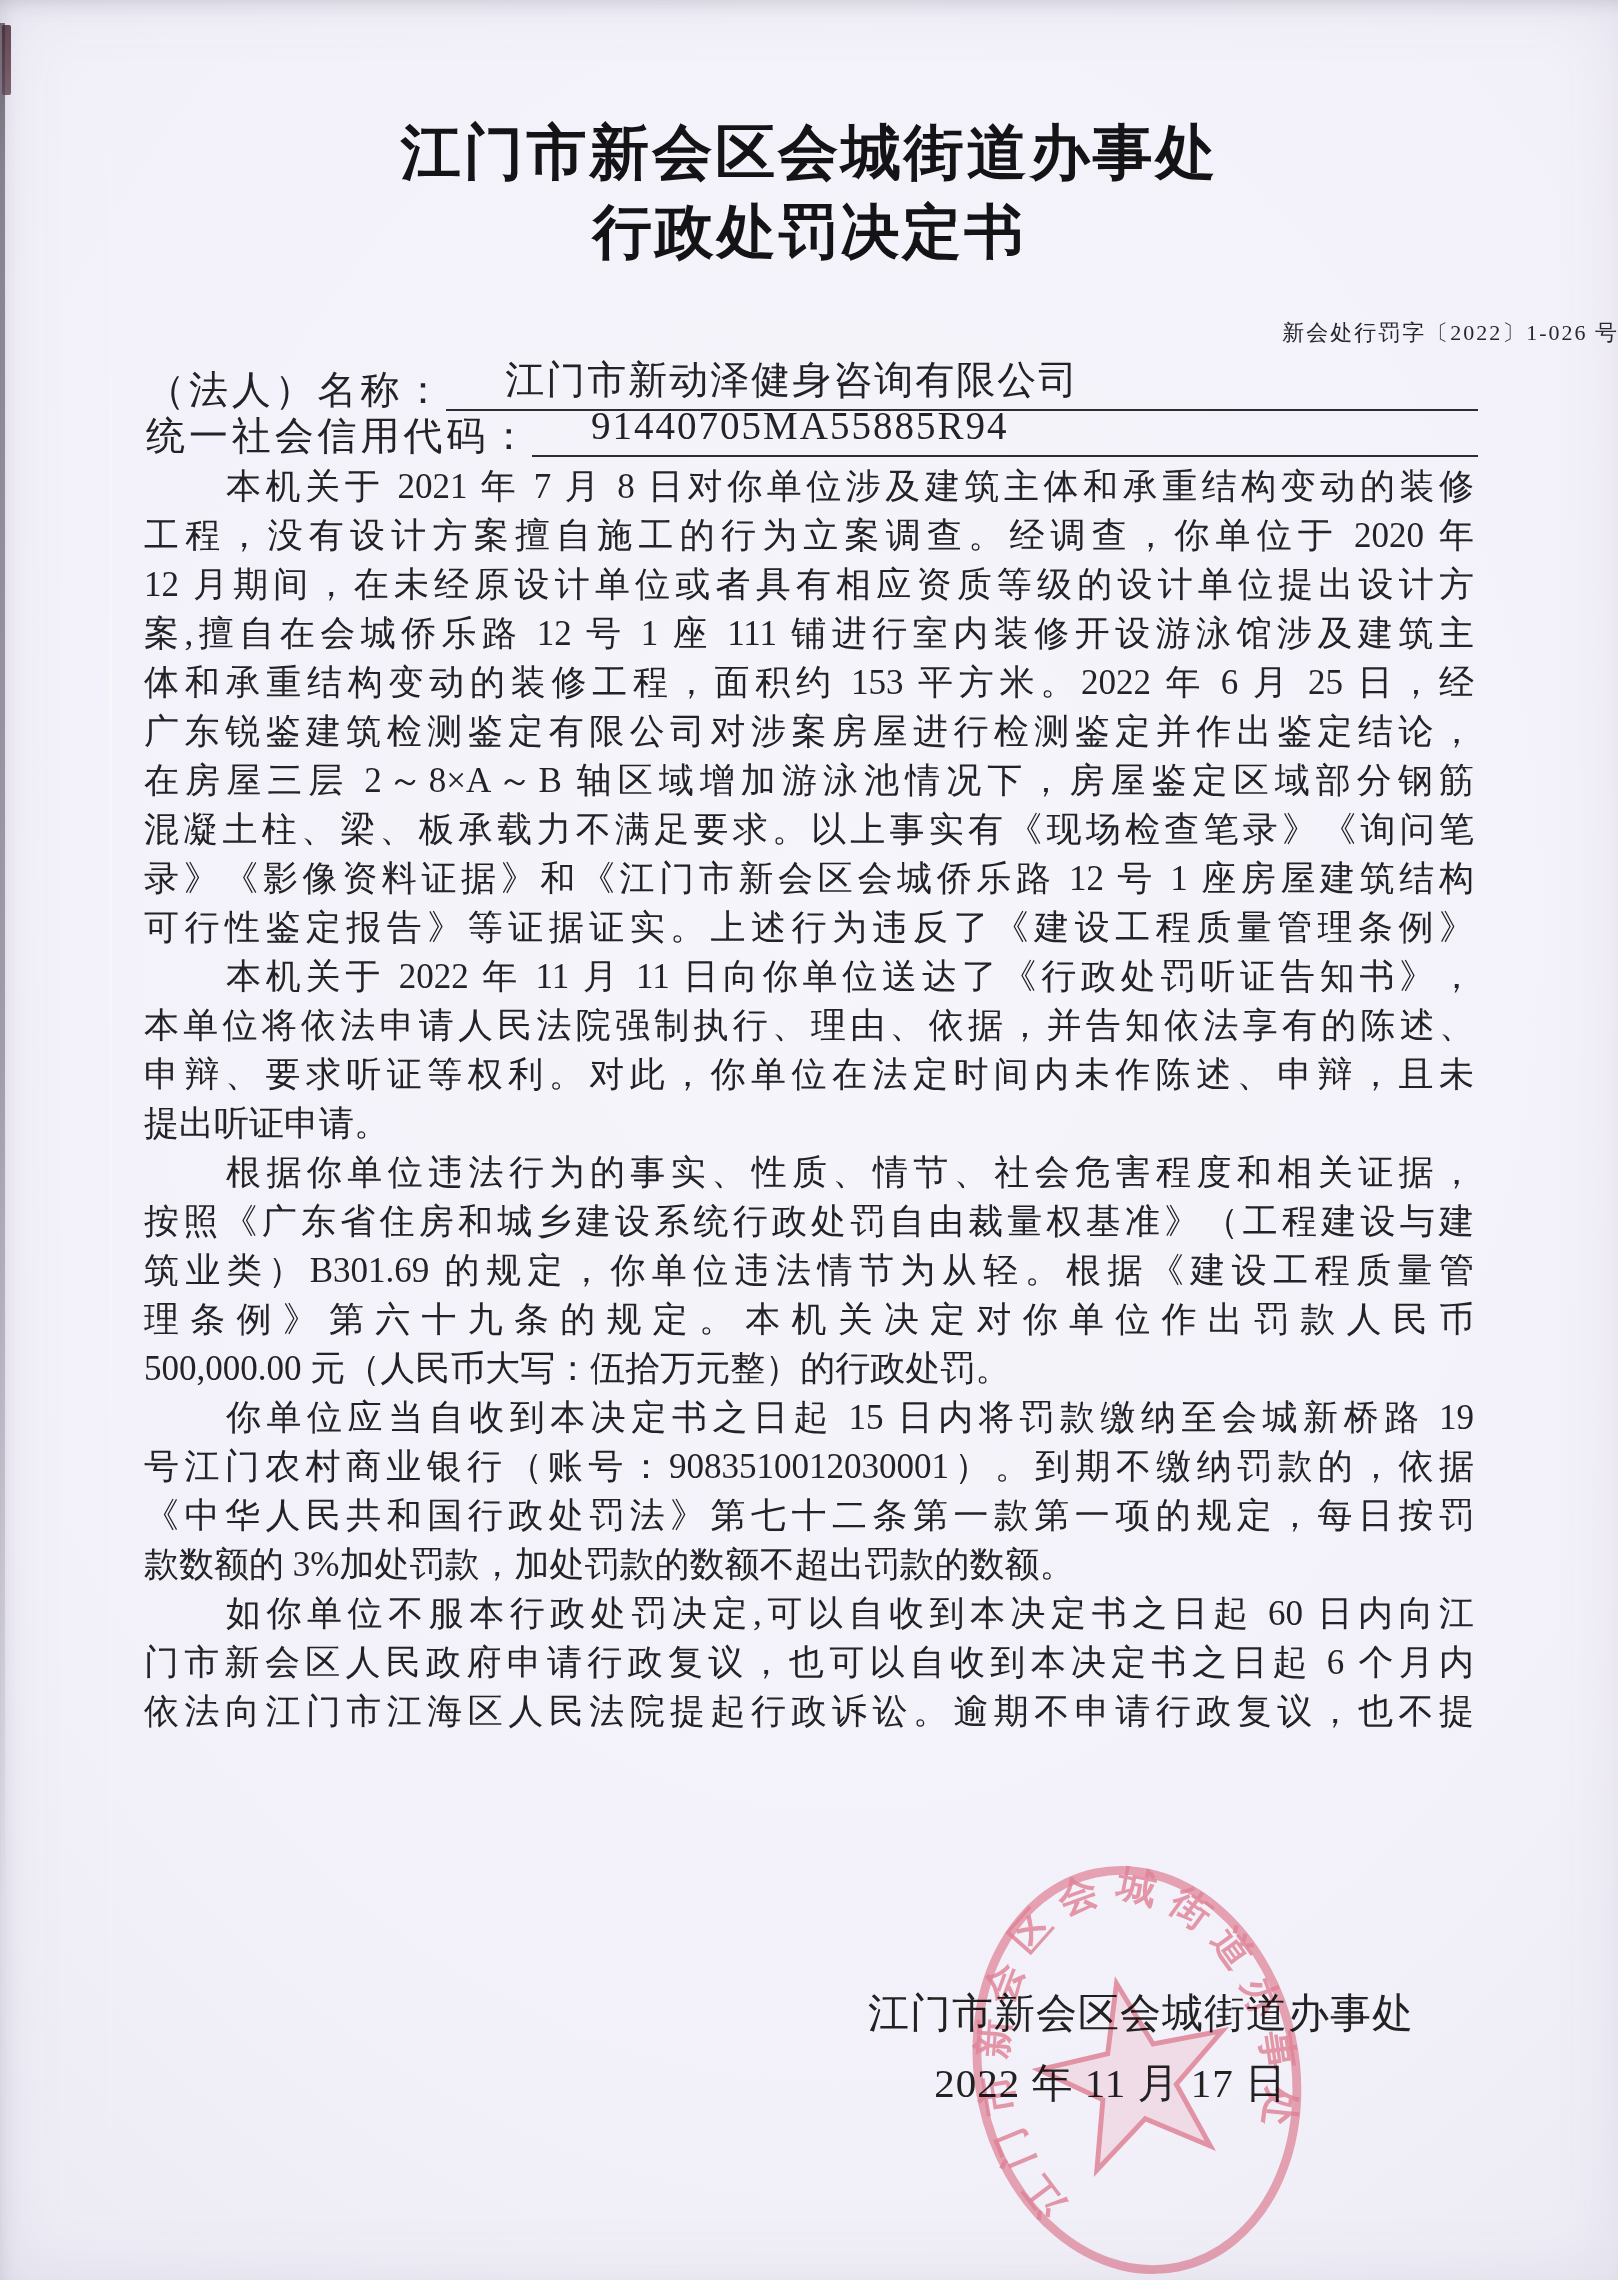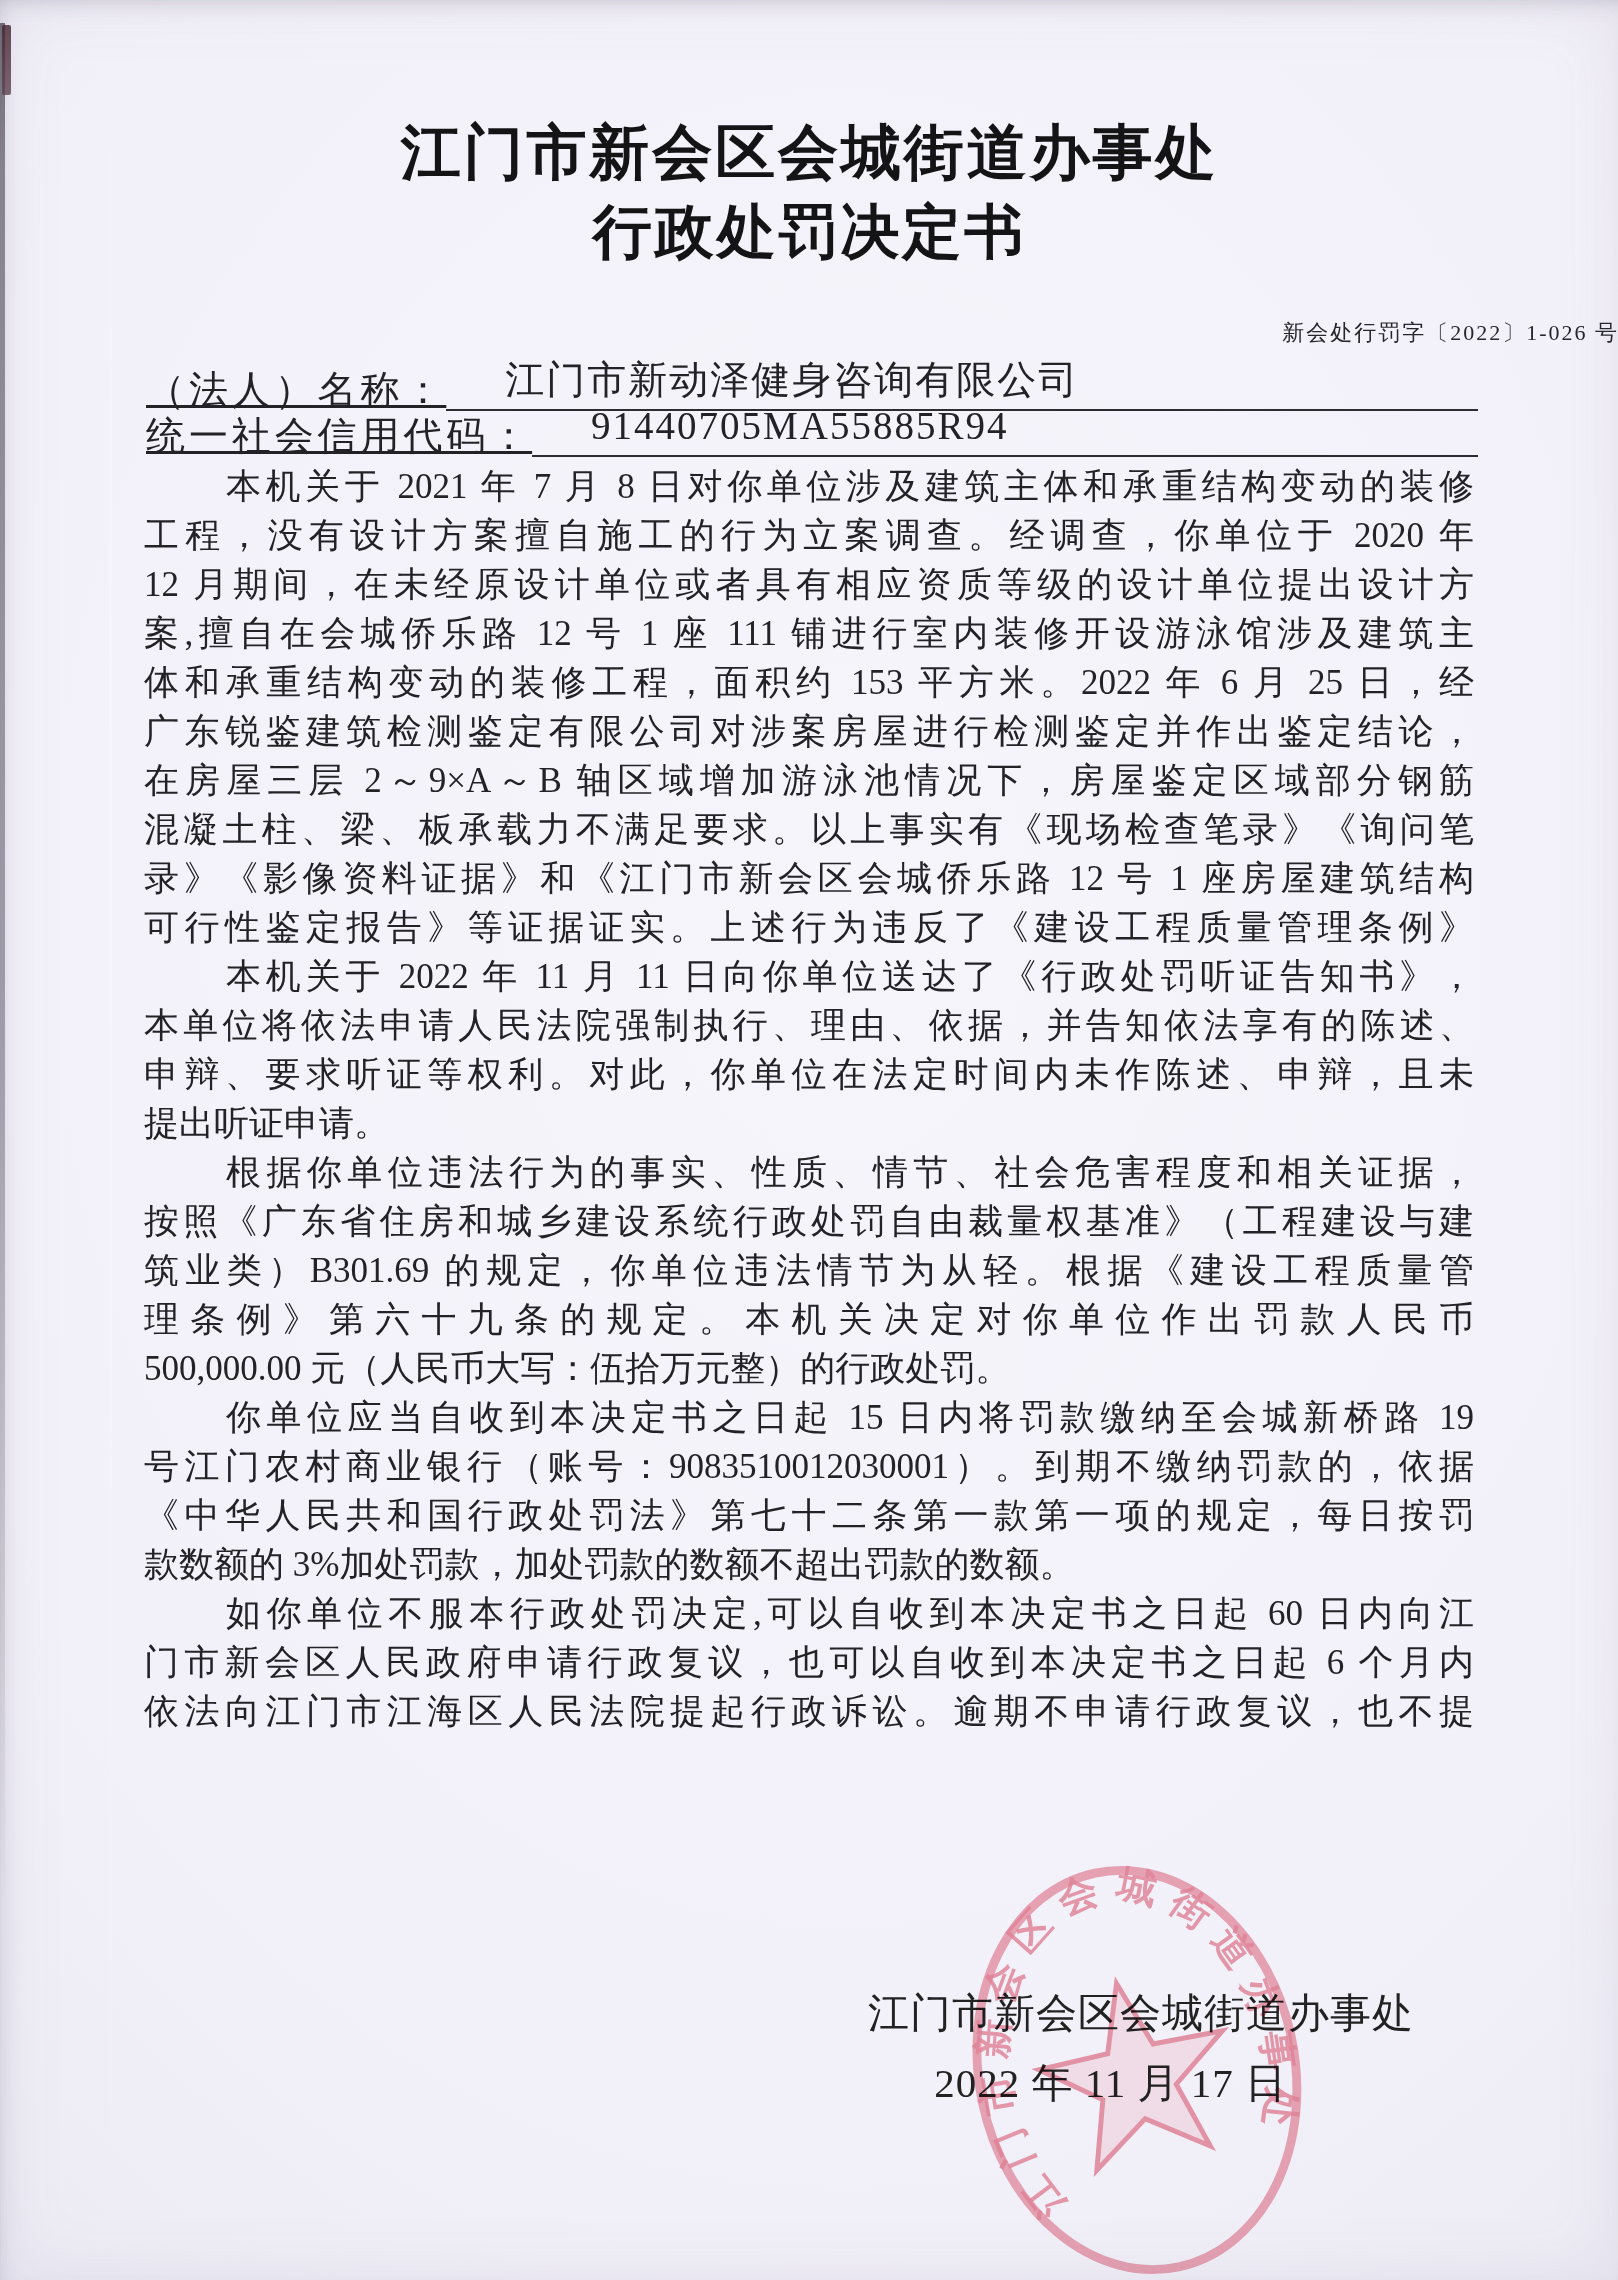--- a/index.html
+++ b/index.html
@@ -39,21 +39,21 @@
     font-weight:700;color:#141417;letter-spacing:2.9px;
   }
   .title1{top:113px;font-size:60px;line-height:80px;}
   .title2{top:193px;font-size:59px;line-height:78px;}
   .docnum{
     position:absolute;left:0;top:318px;width:1619px;text-align:right;
     font-size:22px;letter-spacing:2px;color:#26262b;
   }
   .fields{position:absolute;left:146px;top:365px;width:1332px;}
   .field-row{display:flex;align-items:flex-end;height:46px;}
-  .flabel{font-size:39px;letter-spacing:3.9px;white-space:nowrap;line-height:43px;text-decoration:underline;}
+  .flabel{font-size:39px;letter-spacing:3.9px;white-space:nowrap;line-height:43px;}
   .fline{flex:1;border-bottom:2px solid #2c2c31;line-height:43px;}
   .fvalue{font-size:39px;letter-spacing:2px;padding-left:59px;white-space:nowrap;}
   .body{position:absolute;left:144px;top:462px;width:1330px;}
   .line{
     font-size:35px;line-height:49px;height:49px;
     text-align:justify;text-align-last:justify;
     color:#232327;
   }
   .line.first{text-indent:82px;}
   .line.plain{text-align-last:left;}
@@ -88,21 +88,21 @@
       </div>
     </div>
 
   <div class="body" id="body">
       <div class="line first">本机关于 2021 年 7 月 8 日对你单位涉及建筑主体和承重结构变动的装修</div>
       <div class="line">工程，没有设计方案擅自施工的行为立案调查。经调查，你单位于 2020 年</div>
       <div class="line">12 月期间，在未经原设计单位或者具有相应资质等级的设计单位提出设计方</div>
       <div class="line">案,擅自在会城侨乐路 12 号 1 座 111 铺进行室内装修开设游泳馆涉及建筑主</div>
       <div class="line">体和承重结构变动的装修工程，面积约 153 平方米。2022 年 6 月 25 日，经</div>
       <div class="line">广东锐鉴建筑检测鉴定有限公司对涉案房屋进行检测鉴定并作出鉴定结论，</div>
-      <div class="line">在房屋三层 2～9×A～B 轴区域增加游泳池情况下，房屋鉴定区域部分钢筋</div>
+      <div class="line">在房屋三层 2～8×A～B 轴区域增加游泳池情况下，房屋鉴定区域部分钢筋</div>
       <div class="line">混凝土柱、梁、板承载力不满足要求。以上事实有《现场检查笔录》《询问笔</div>
       <div class="line">录》《影像资料证据》和《江门市新会区会城侨乐路 12 号 1 座房屋建筑结构</div>
       <div class="line">可行性鉴定报告》等证据证实。上述行为违反了《建设工程质量管理条例》</div>
       <div class="line first">本机关于 2022 年 11 月 11 日向你单位送达了《行政处罚听证告知书》，</div>
       <div class="line">本单位将依法申请人民法院强制执行、理由、依据，并告知依法享有的陈述、</div>
       <div class="line">申辩、要求听证等权利。对此，你单位在法定时间内未作陈述、申辩，且未</div>
       <div class="line plain">提出听证申请。</div>
       <div class="line first">根据你单位违法行为的事实、性质、情节、社会危害程度和相关证据，</div>
       <div class="line">按照《广东省住房和城乡建设系统行政处罚自由裁量权基准》（工程建设与建</div>
       <div class="line">筑业类）B301.69 的规定，你单位违法情节为从轻。根据《建设工程质量管</div>

